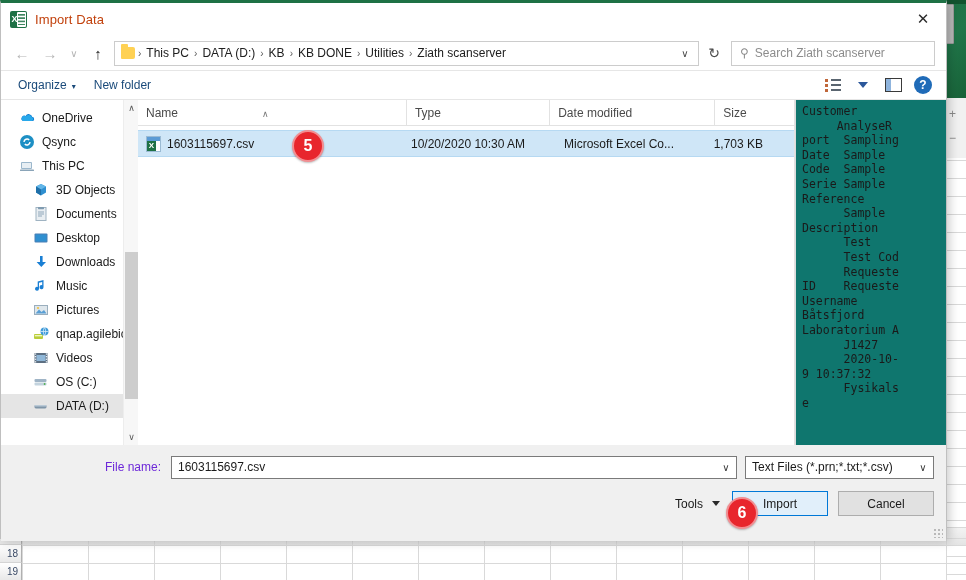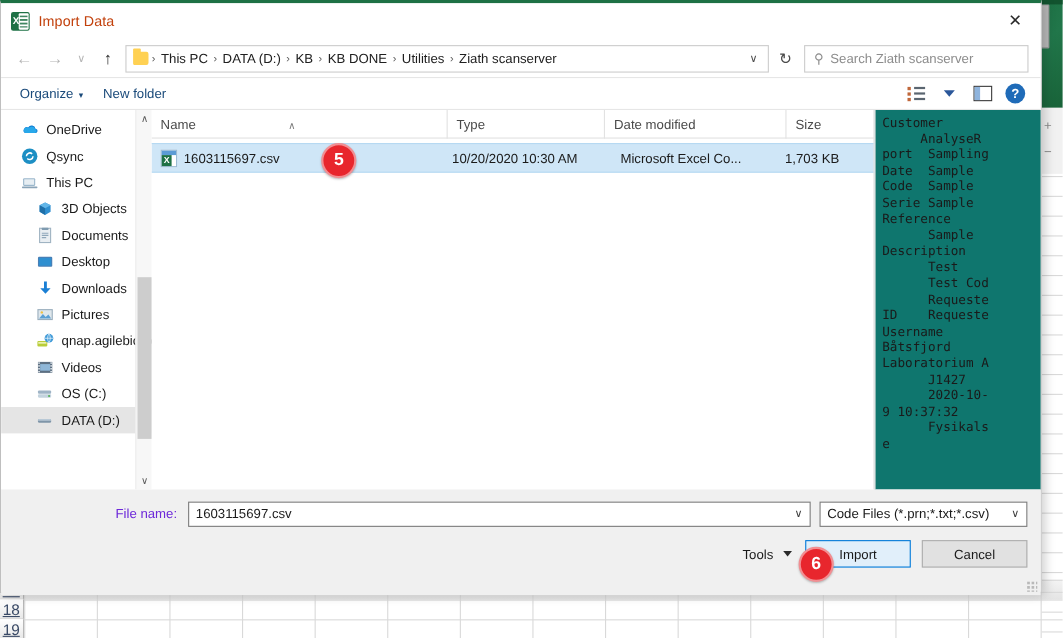--- a/index.html
+++ b/index.html
@@ -45,24 +45,23 @@
   }
 
   
   .sheet-grid {
     position: absolute; left: 0; top: 0; width: 966px; height: 580px;
   }
   .sheet-rowheader {
     position: absolute; left: 0; width: 22px;
     background: linear-gradient(to bottom,#ffffff,#e8e8e8);
     border-right: 1px solid #b0b0b0; border-bottom: 1px solid #d4d4d4;
-    font-size: 14px; color: #3a4a66; text-align: right;
+    font-size: 10px; color: #3a4a66; text-align: right;
     padding-right: 3px; line-height: 18px;
     font-family: "Liberation Sans", sans-serif;
-    text-decoration: underline;
   }
   .sheet-hline {
     position: absolute; left: 22px; right: 0; height: 1px; background: #d9d9d9;
   }
   .sheet-vline {
     position: absolute; width: 1px; background: #d9d9d9;
   }
   .sheet-toprow-band {
     position: absolute; left: 22px; right: 0; height: 18px;
     background: linear-gradient(to bottom,#f4f4f4,#e4e4e4);
@@ -543,20 +542,28 @@
 
       <div class="nav-item indent">
         <span class="nav-ico">
           <svg width="16" height="16" viewBox="0 0 16 16">
               <path d="M7 2h2.6v6H13L8.3 13 3.6 8H7z" fill="#1a7fd4"></path>
             </svg>
         </span>
         <span>Downloads</span>
       </div>
 
+      <div class="nav-item indent">
+        <span class="nav-ico">
+          <svg width="16" height="16" viewBox="0 0 16 16">
+              <path d="M10.5 2v7.2a2 2 0 1 1-1.3-1.9V4L6 4.8v6a2 2 0 1 1-1.3-1.9V3.6z" fill="#1a7fd4"></path>
+            </svg>
+        </span>
+        <span>Music</span>
+      </div>
 
       <div class="nav-item indent">
         <span class="nav-ico">
           <svg width="16" height="16" viewBox="0 0 16 16">
               <rect x="1.5" y="3.5" width="13" height="9" fill="#dfe7ec" stroke="#9aaebd"></rect>
               <path d="M2.5 11.5l3.5-4 2.5 2.6L11 8l2.5 3.5z" fill="#5a9fd4"></path>
               <circle cx="5" cy="6" r="1.1" fill="#f0c040"></circle>
             </svg>
         </span>
         <span>Pictures</span>
@@ -674,21 +681,21 @@
   </div>
 
   <div class="dlg-footer">
     <div class="filename-row">
       <div class="filename-label">File name:</div>
       <div class="combo filename-combo">
         <span class="combo-val">1603115697.csv</span>
         <span class="combo-caret">∨</span>
       </div>
       <div class="combo filetype-combo">
-        <span class="combo-val">Code Files (*.prn;*.txt;*.csv)</span>
+        <span class="combo-val">Text Files (*.prn;*.txt;*.csv)</span>
         <span class="combo-caret">∨</span>
       </div>
     </div>
 
     <div class="button-row">
       <div class="tools-btn">
         <span>Tools</span>
         <span class="tools-caret"></span>
       </div>
       <div class="btn primary">Import</div>

